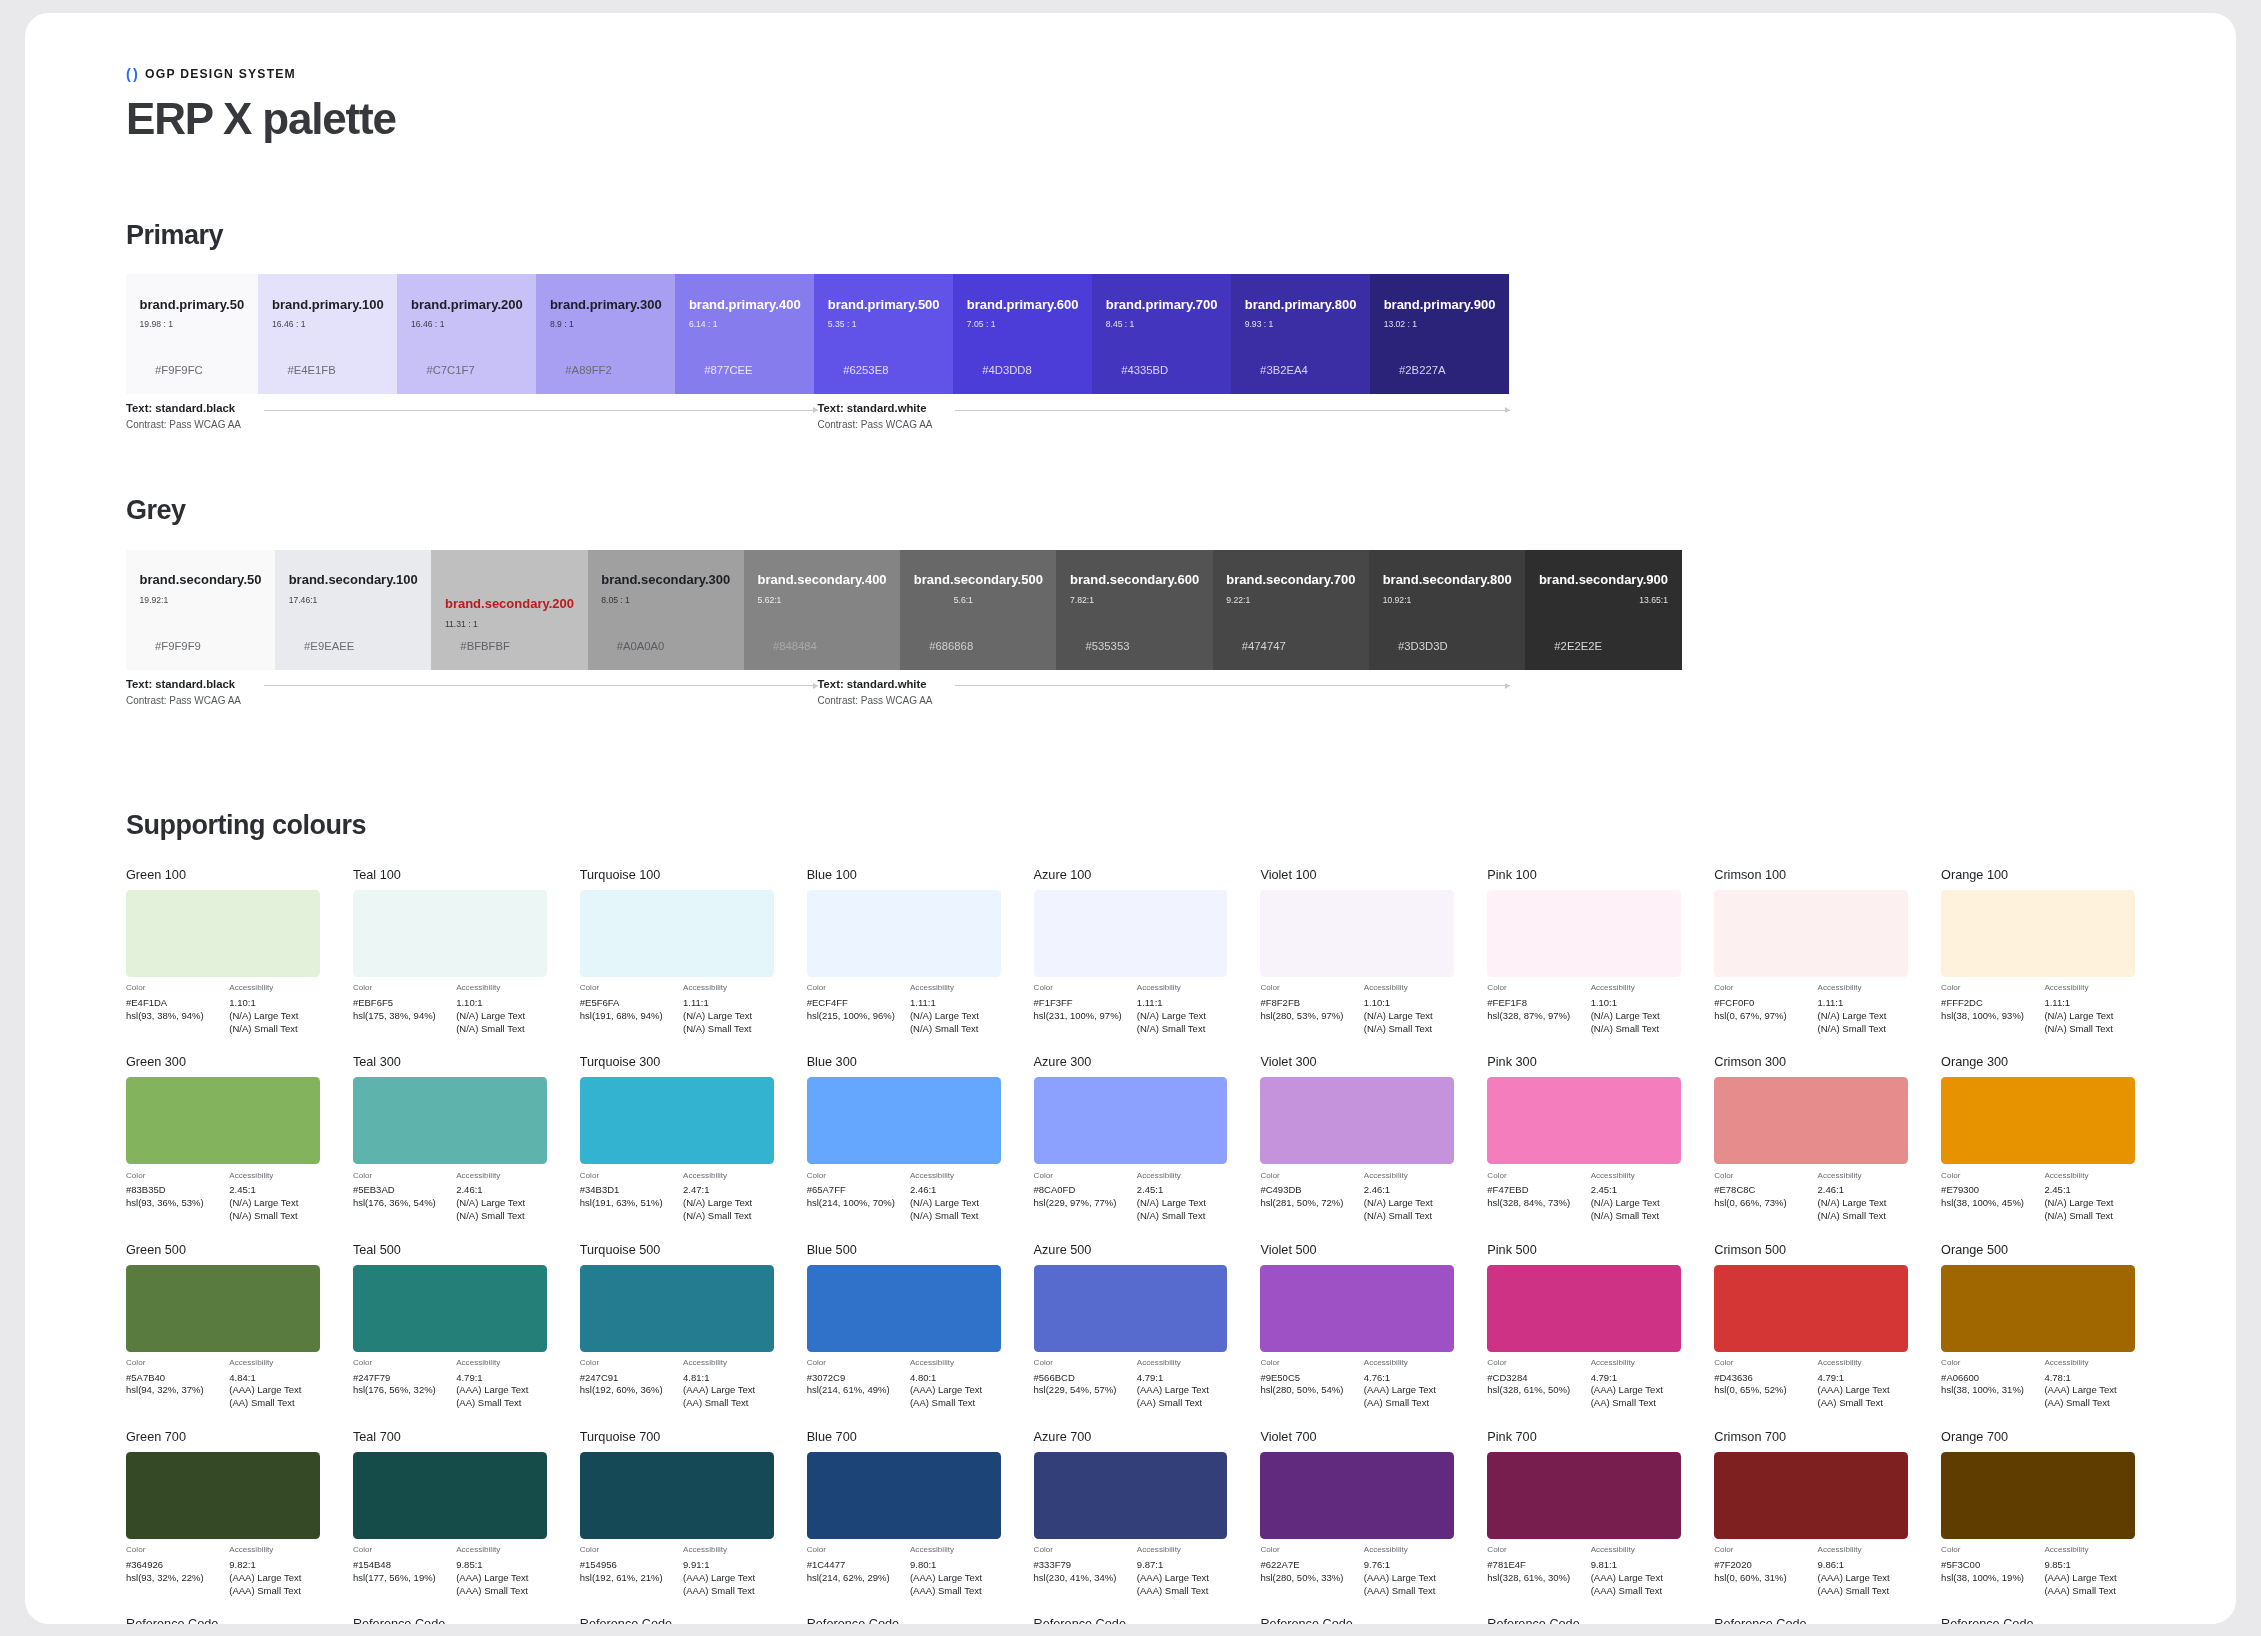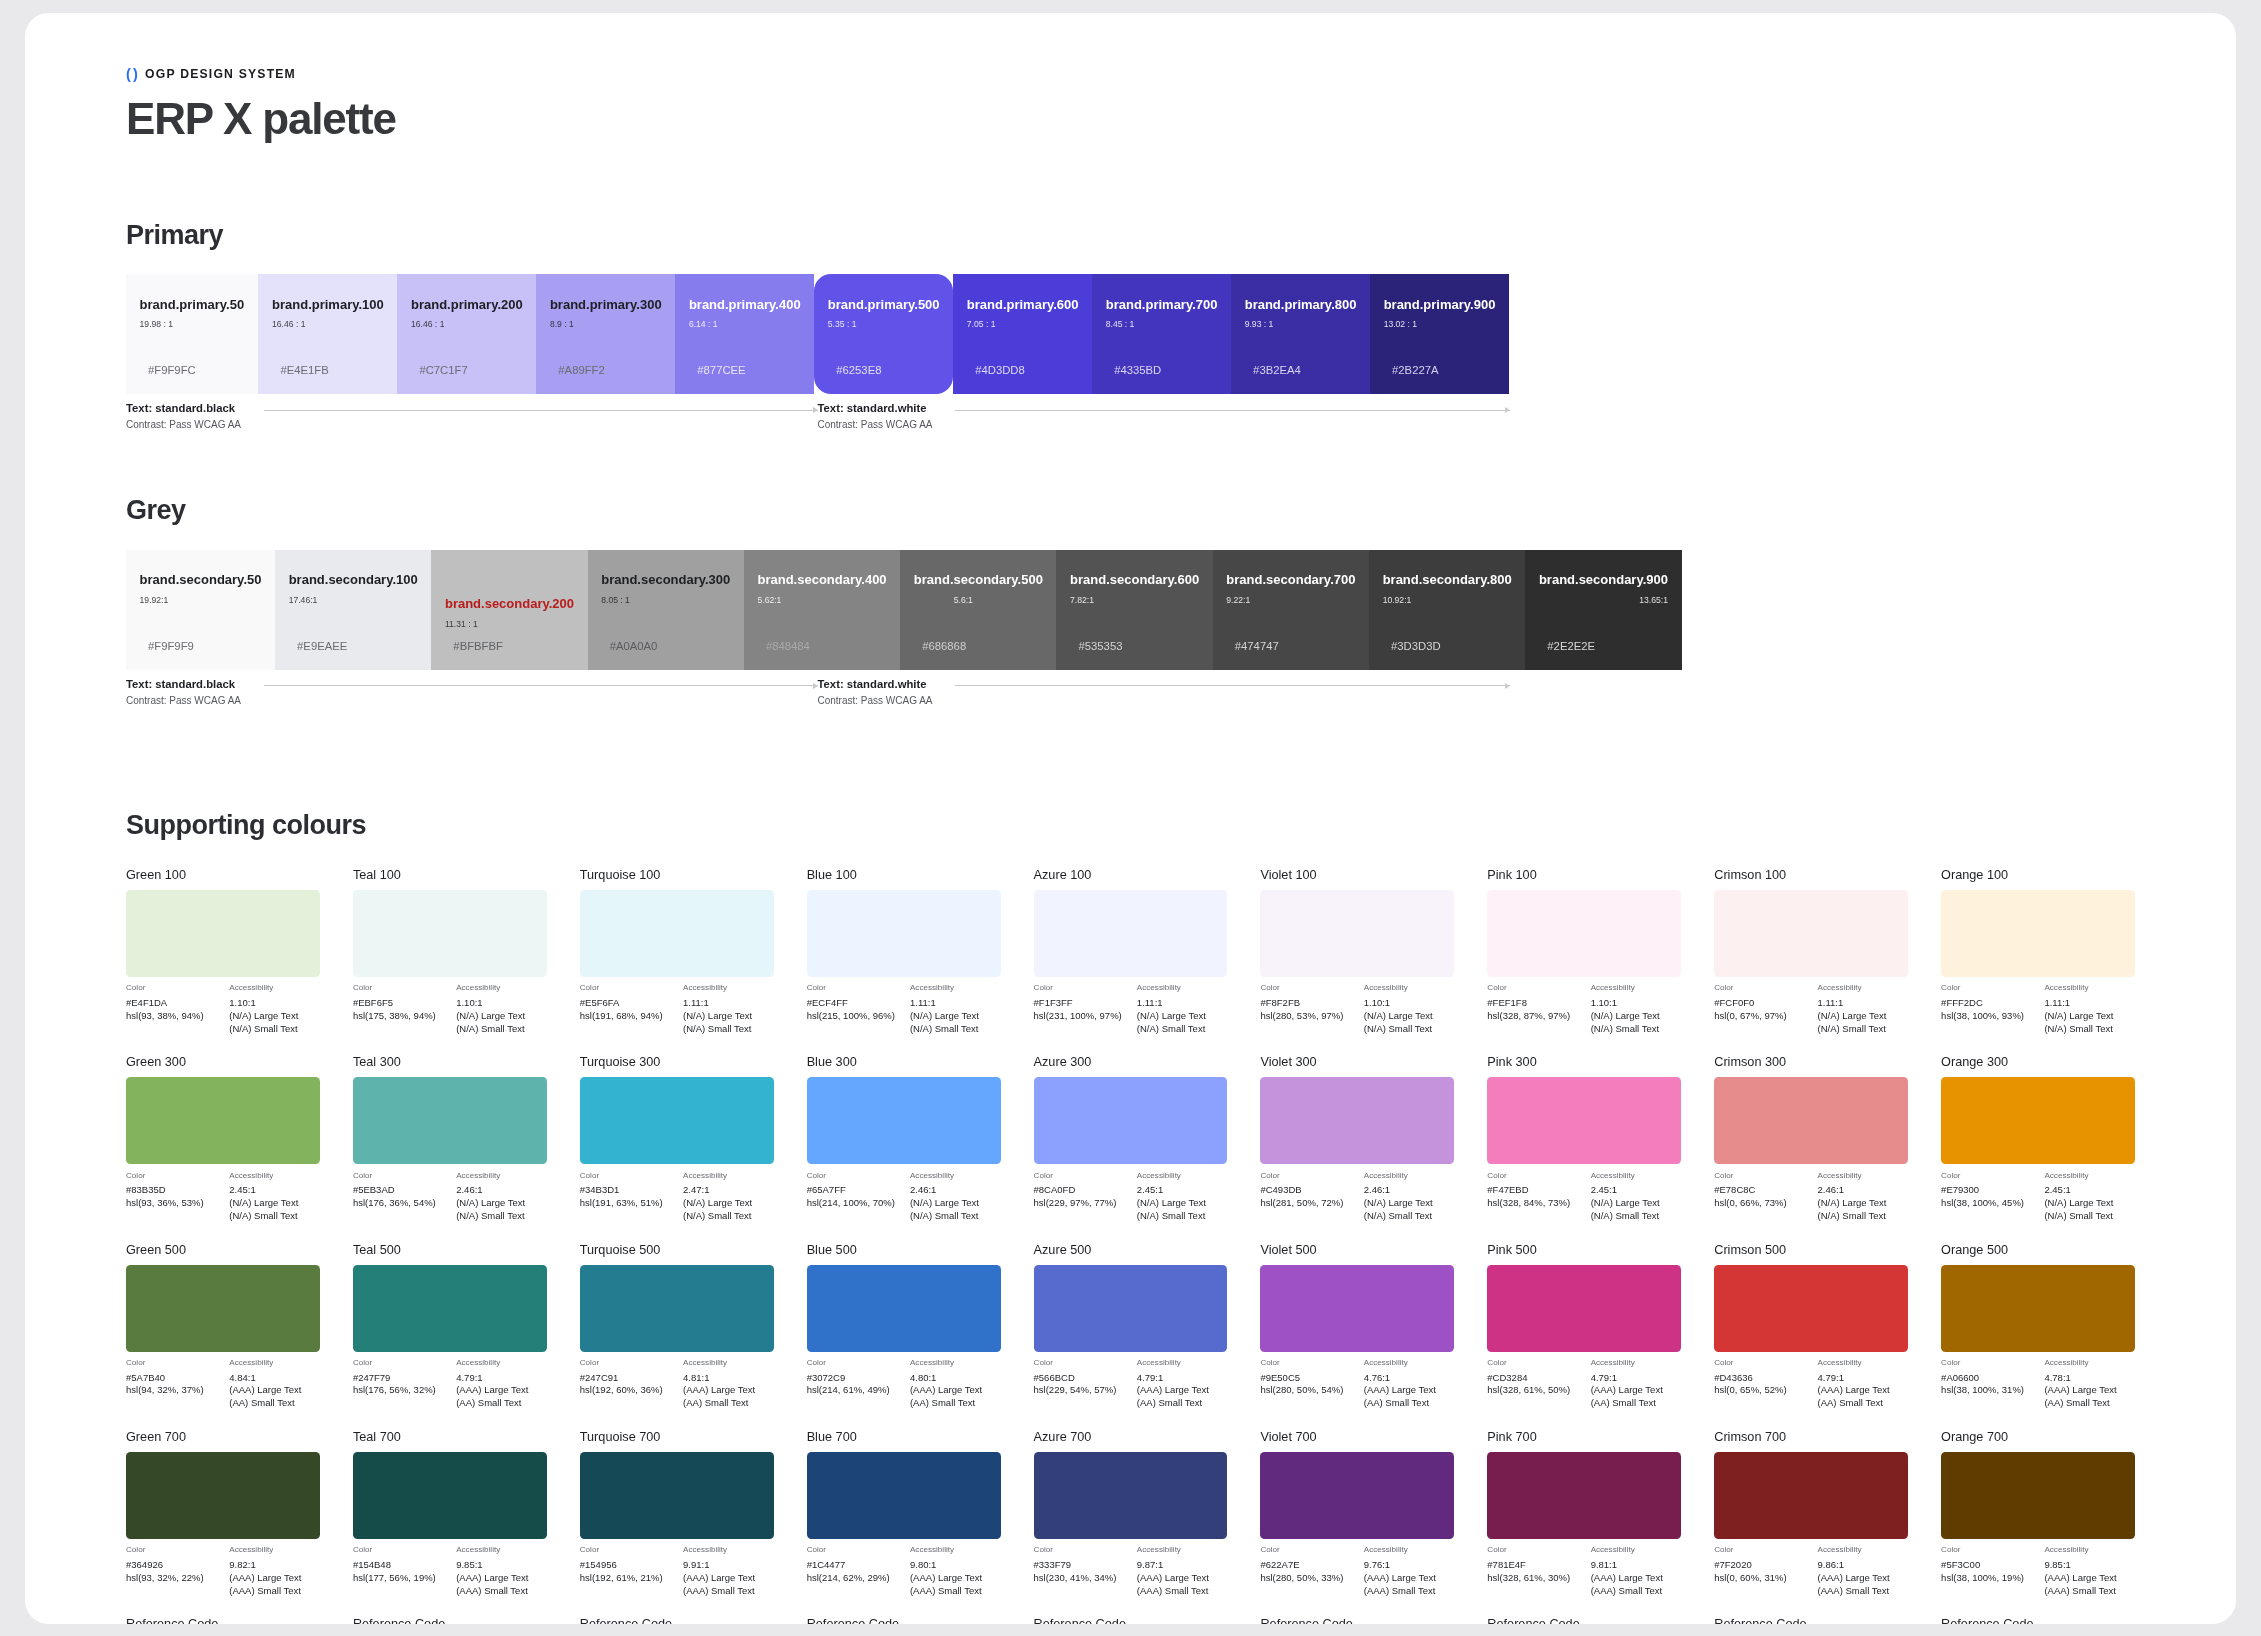--- a/index.html
+++ b/index.html
@@ -41,21 +41,21 @@
   .sec-support { margin-top: 89px; margin-bottom: 27px; }
 
   
   .ramp { display: flex; width: 1383px; }
   .ramp-cell {
     flex: 1 1 0; height: 120px; position: relative;
     padding: 23.5px 13.6px 0 13.6px;
   }
   .ramp-name { font-size: 13px; font-weight: 600; line-height: 1.1; white-space: nowrap; }
   .ramp-ratio { font-size: 8.6px; margin-top: 7.2px; opacity: .85; }
-  .ramp-hex { position: absolute; left: 22px; bottom: 18px; font-size: 11.3px; }
+  .ramp-hex { position: absolute; left: 29px; bottom: 18px; font-size: 11.3px; }
 
   .ramp-legend {
     width: 1383px; position: relative; height: 43px; margin-top: 8.1px;
   }
   .legend-block { position: absolute; top: 0; }
   .legend-left { left: 0; }
   .legend-right { left: 50%; }
   .legend-title { font-size: 11.3px; font-weight: 700; color: #1d1f23; white-space: nowrap; }
   .legend-sub { font-size: 10px; color: #55575c; margin-top: 4.5px; white-space: nowrap; }
   .legend-rule {
@@ -120,21 +120,21 @@
         <div class="ramp-cell" style="background: rgb(168, 159, 242);">
           <div class="ramp-name" style="color: rgb(29, 31, 35);">brand.primary.300</div>
           <div class="ramp-ratio" style="color: rgb(29, 31, 35);">8.9 : 1</div>
           <div class="ramp-hex" style="color: rgb(106, 108, 113);">#A89FF2</div>
         </div>
         <div class="ramp-cell" style="background: rgb(135, 124, 238);">
           <div class="ramp-name" style="color: rgb(255, 255, 255);">brand.primary.400</div>
           <div class="ramp-ratio" style="color: rgb(255, 255, 255);">6.14 : 1</div>
           <div class="ramp-hex" style="color: rgb(231, 229, 247);">#877CEE</div>
         </div>
-        <div class="ramp-cell" style="background: rgb(98, 83, 232); border-radius: 17px;">
+        <div class="ramp-cell" style="background: rgb(98, 83, 232);">
           <div class="ramp-name" style="color: rgb(255, 255, 255);">brand.primary.500</div>
           <div class="ramp-ratio" style="color: rgb(255, 255, 255);">5.35 : 1</div>
           <div class="ramp-hex" style="color: rgb(226, 223, 248);">#6253E8</div>
         </div>
         <div class="ramp-cell" style="background: rgb(77, 61, 216);">
           <div class="ramp-name" style="color: rgb(255, 255, 255);">brand.primary.600</div>
           <div class="ramp-ratio" style="color: rgb(255, 255, 255);">7.05 : 1</div>
           <div class="ramp-hex" style="color: rgb(222, 218, 246);">#4D3DD8</div>
         </div>
         <div class="ramp-cell" style="background: rgb(67, 53, 189);">

